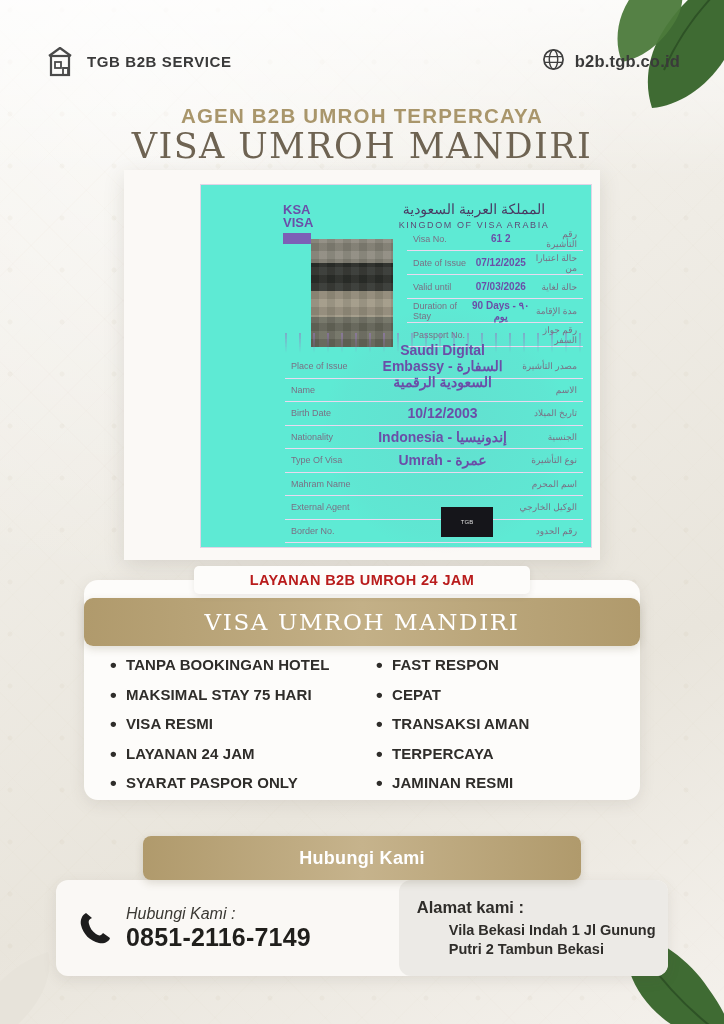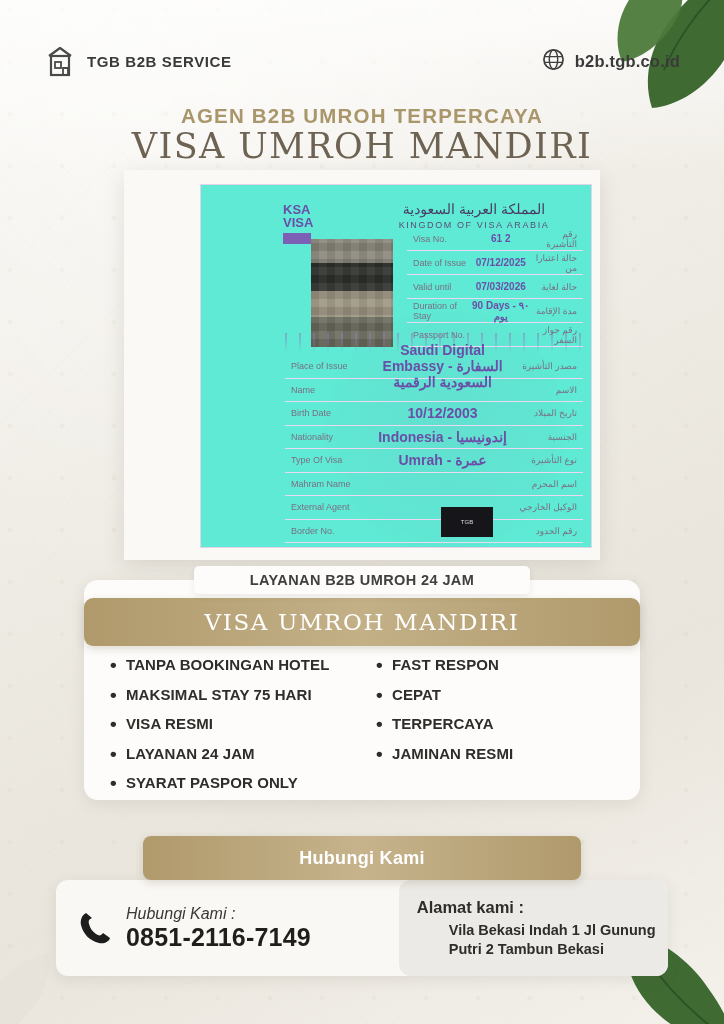--- a/index.html
+++ b/index.html
@@ -155,21 +155,21 @@
   }
   .blackbox span { color:#ddd; font-size:6px; display:block; text-align:center; margin-top:12px; }
 
   
   .strip {
     position: absolute; top: 566px; left: 50%; transform: translateX(-50%);
     width: 336px; height: 28px;
     background: #fdfcfa; border-radius: 5px;
     box-shadow: 0 2px 6px rgba(80,70,55,0.10);
     display: flex; align-items: center; justify-content: center;
-    font-size: 14.5px; font-weight: 800; letter-spacing: 0.4px; color: #404040;
+    font-size: 14.5px; font-weight: 800; letter-spacing: 0.4px; color: #b91c1c;
     z-index: 5;
   }
 
   
   .panel {
     position: absolute; top: 580px; left: 84px; width: 556px; height: 220px;
     background: #fdfcfa; border-radius: 14px;
     box-shadow: 0 4px 16px rgba(80,70,55,0.10);
     z-index: 4;
   }
@@ -382,20 +382,21 @@
           <li>MAKSIMAL STAY 75 HARI</li>
           <li>VISA RESMI</li>
           <li>LAYANAN 24 JAM</li>
           <li>SYARAT PASPOR ONLY</li>
         </ul>
       </div>
       <div class="col">
         <ul>
           <li>FAST RESPON</li>
           <li>CEPAT</li>
+          <li>TRANSAKSI AMAN</li>
           <li>TERPERCAYA</li>
           <li>JAMINAN RESMI</li>
         </ul>
       </div>
     </div>
   </div>
 
   <div class="contact-head">Hubungi Kami</div>
   <div class="contact-panel">
     <div class="c-left">

